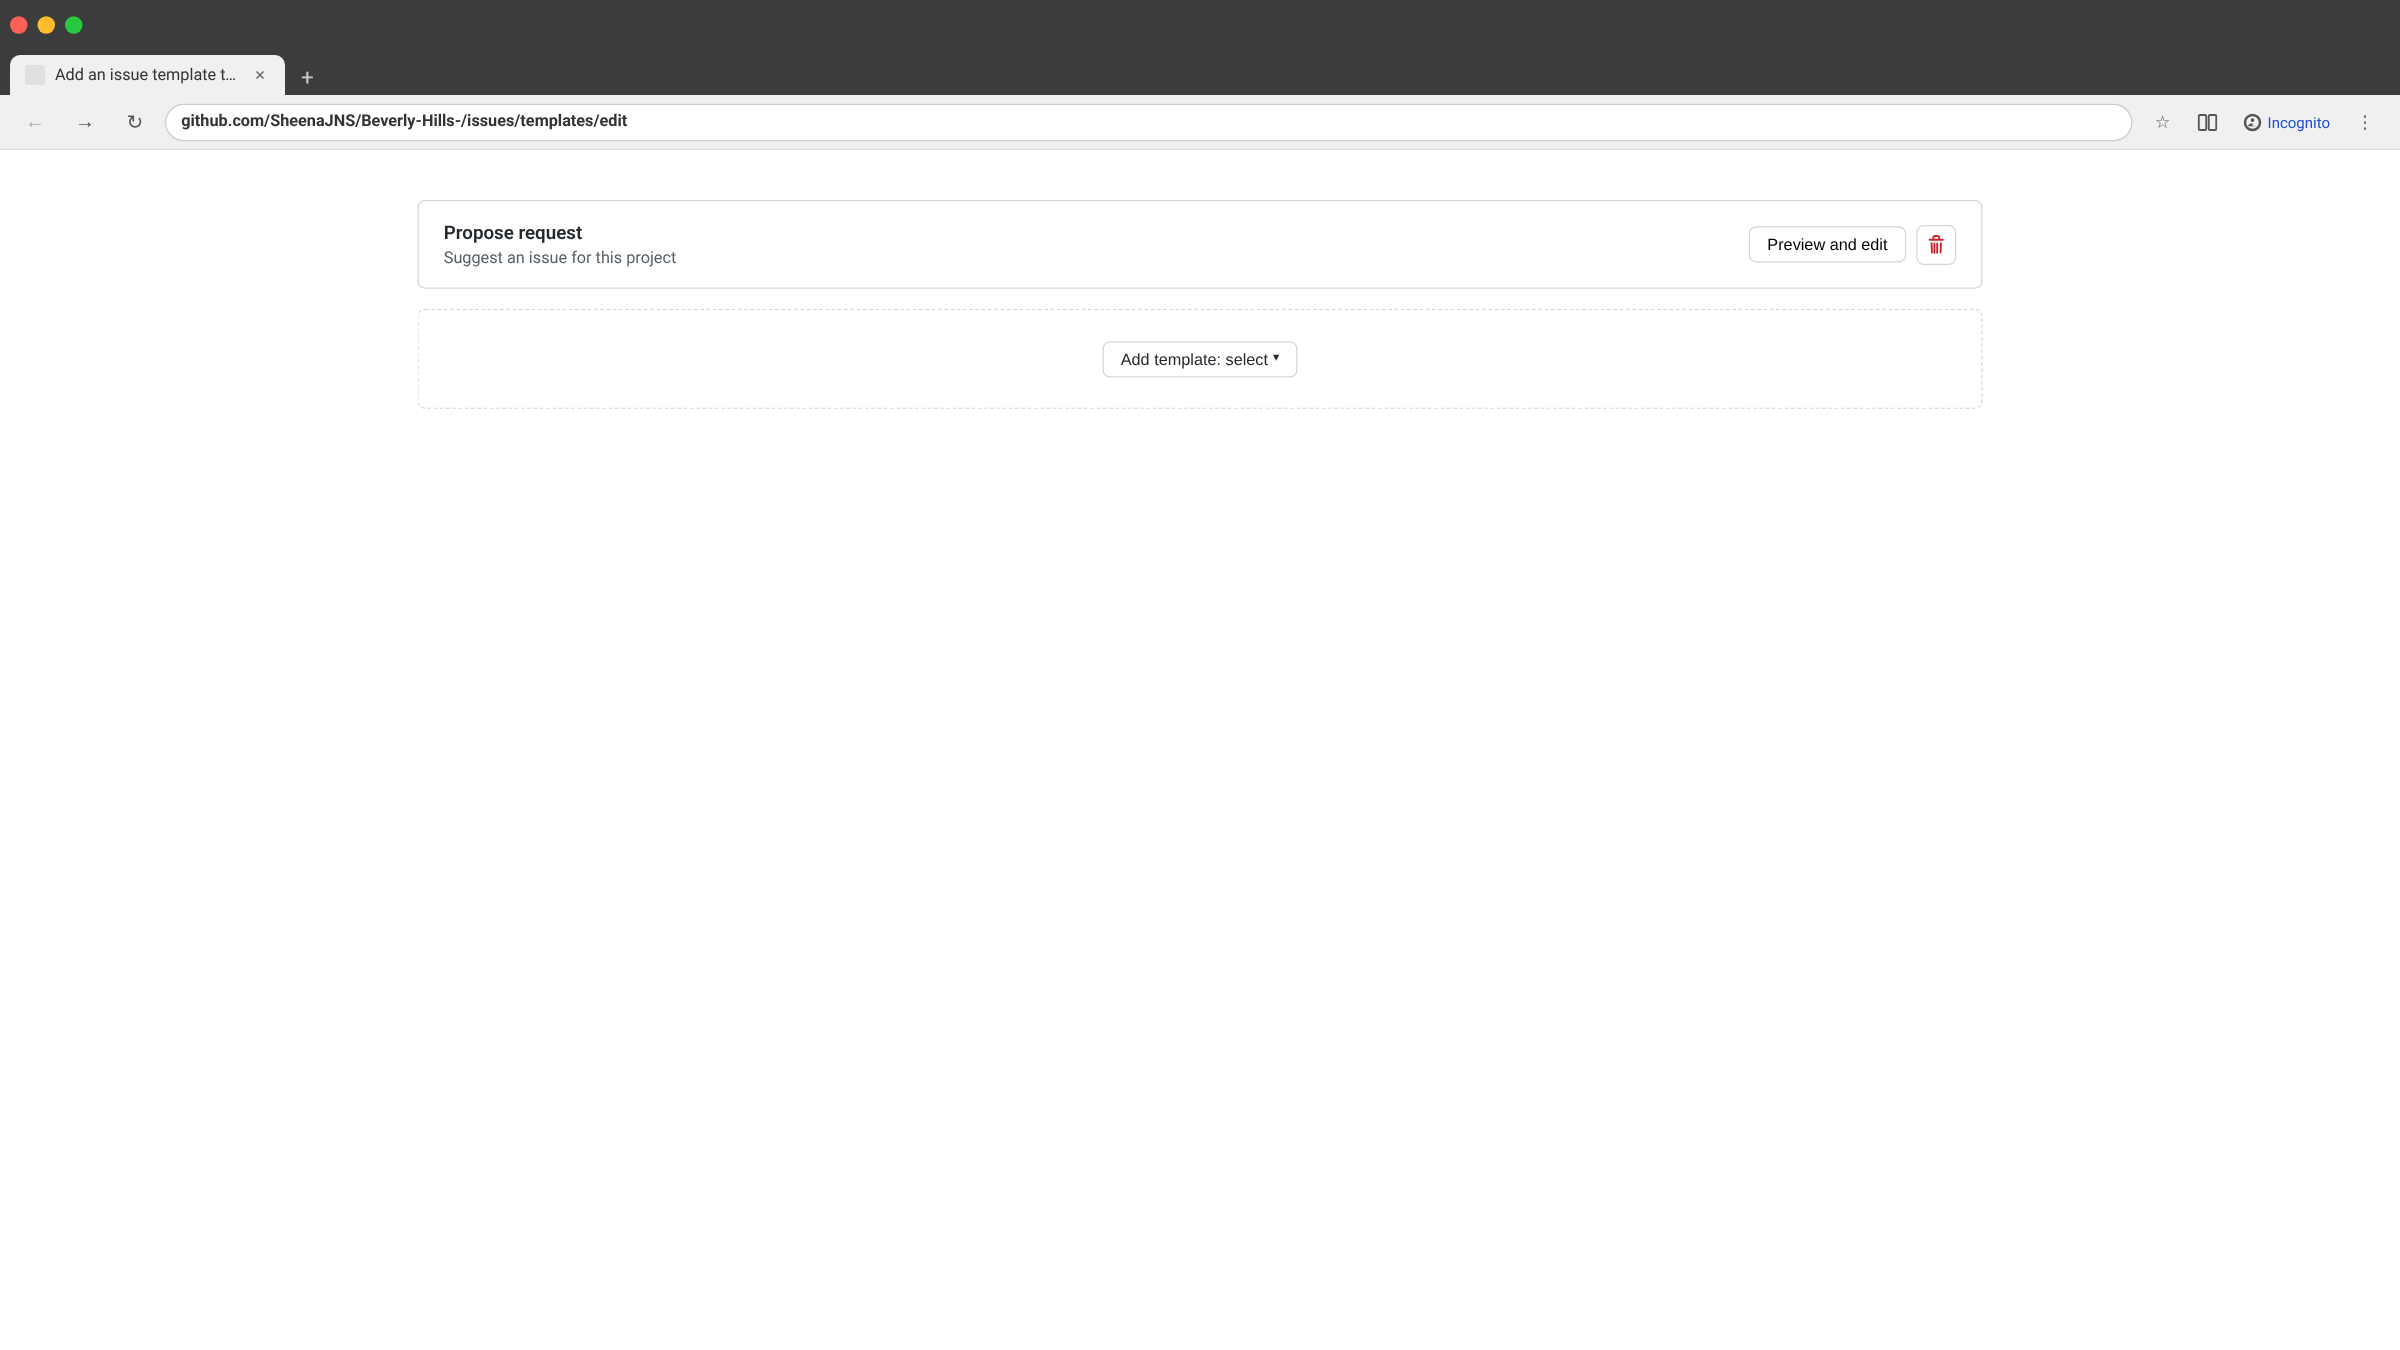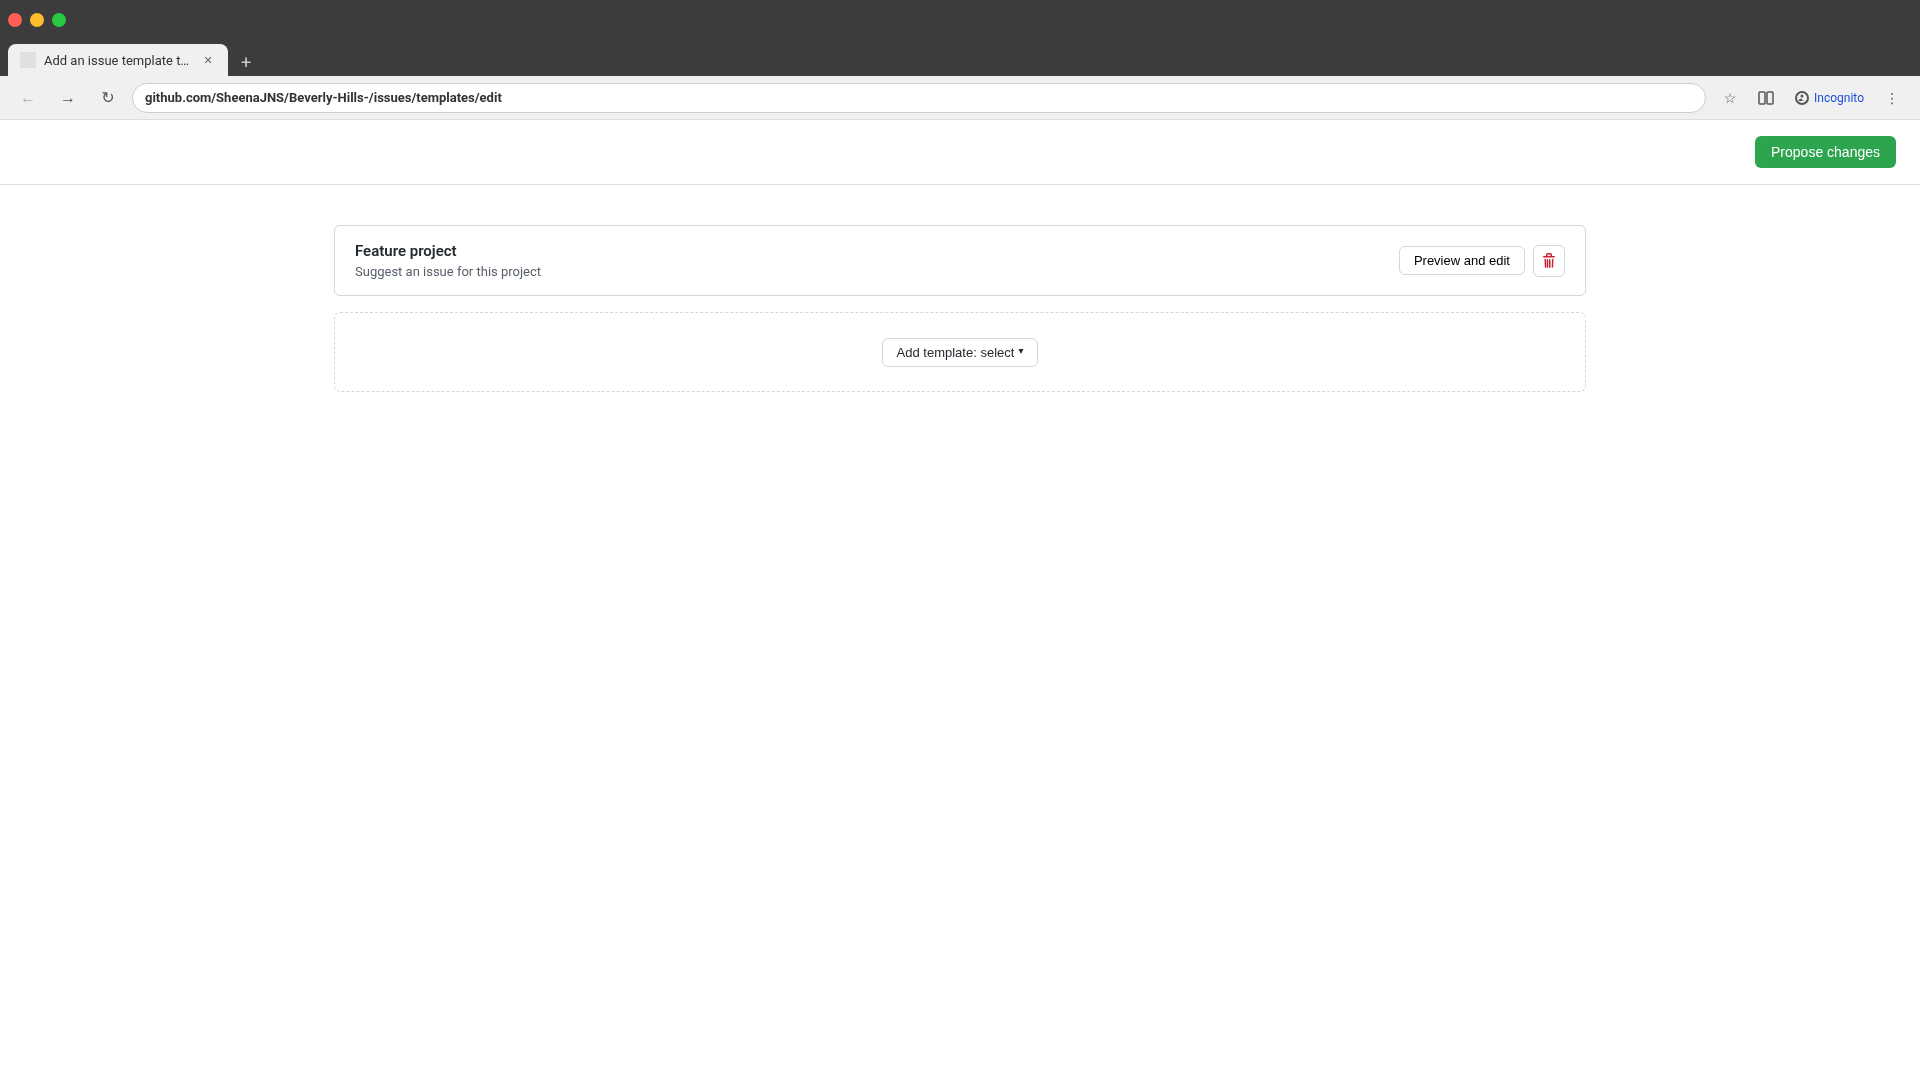--- a/index.html
+++ b/index.html
@@ -354,29 +354,26 @@
         </svg>
         <span>Incognito</span>
       </div>
       <div class="nav-action-btn">⋮</div>
     </div>
   </div>
 </div>
 
 <div class="page-content">
 
-  <div class="page-header">
-    <button class="propose-changes-btn">Propose changes</button>
-  </div>
 
   <div class="main-content">
 
     <div class="template-card">
       <div class="template-info">
-        <h3>Feature project</h3>
+        <h3>Propose request</h3>
         <p>Suggest an issue for this project</p>
       </div>
       <div class="template-actions">
         <button class="preview-edit-btn">Preview and edit</button>
         <button class="delete-btn" title="Delete">
           <svg class="trash-icon" viewBox="0 0 16 16" fill="currentColor">
             <path d="M11 1.75V3h2.25a.75.75 0 010 1.5H2.75a.75.75 0 010-1.5H5V1.75C5 .784 5.784 0 6.75 0h2.5C10.216 0 11 .784 11 1.75zM6.5 1.75v1.25h3V1.75a.25.25 0 00-.25-.25h-2.5a.25.25 0 00-.25.25zM4.997 6.5a.75.75 0 10-1.498.057l.3 7.5a.75.75 0 001.498-.057l-.3-7.5zm7.5 0a.75.75 0 00-1.498-.057l-.3 7.5a.75.75 0 001.498.057l.3-7.5zM7.25 6.75a.75.75 0 00-1.5 0v7.5a.75.75 0 001.5 0v-7.5zm2.25 0a.75.75 0 00-1.5 0v7.5a.75.75 0 001.5 0v-7.5z"></path>
           </svg>
         </button>
       </div>

